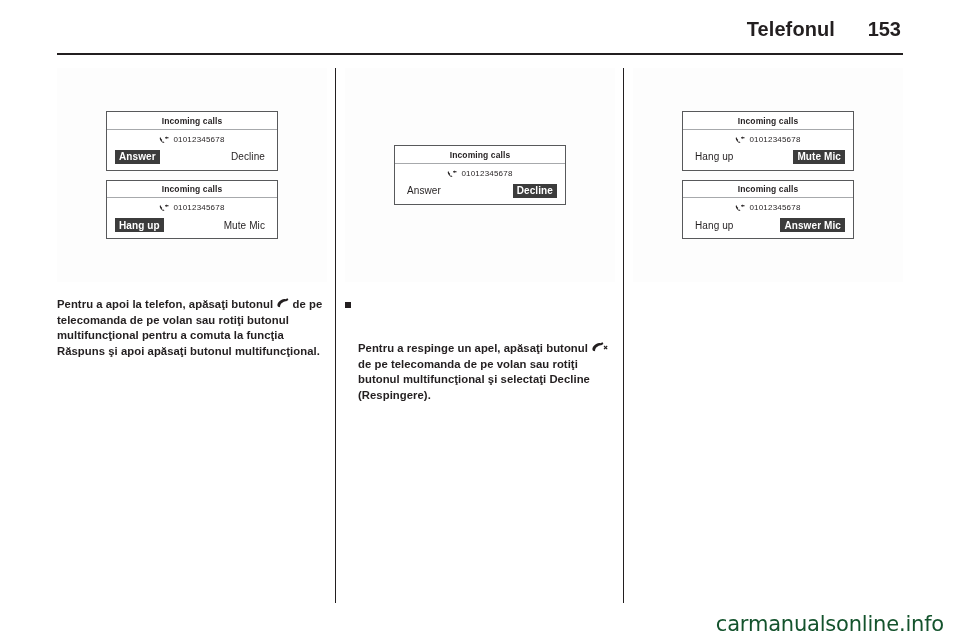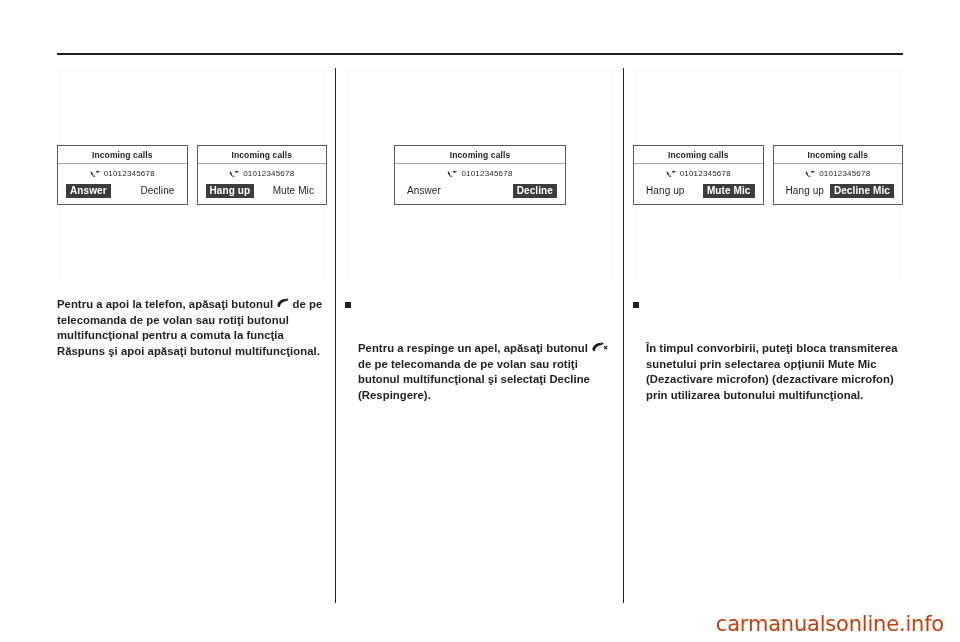--- a/index.html
+++ b/index.html
@@ -77,21 +77,21 @@
     width: 1px;
     background: #231f20;
   }
 
   
   .figure {
     background: #fdfdfd;
     border: 0;
     box-sizing: border-box;
     display: flex;
-    flex-direction: row;
+    flex-direction: column;
     align-items: center;
     justify-content: center;
     gap: 9px;
   }
   #figure-1 { height: 214px; padding: 8px 0; }
   #figure-2 { height: 214px; padding: 8px 0; }
   #figure-3 { height: 214px; padding: 8px 0; }
 
   
   .dialog {
@@ -184,28 +184,32 @@
   #footer-watermark {
     position: absolute;
     left: 0;
     bottom: 6px;
     width: 960px;
     text-align: right;
     padding-right: 16px;
     box-sizing: border-box;
     font-family: "DejaVu Sans", sans-serif;
     font-size: 21px;
-    color: #c2410c;
+    color: #14532d;
     letter-spacing: -.2px;
   }
 </style>
 </head>
 <body>
 
 <div id="page-header">
+  <div id="header-title-row">
+    <span class="chapter-title">Telefonul</span>
+    <span class="page-number">153</span>
+  </div>
   <div id="header-rule"></div>
 </div>
 
 <div id="columns">
 
   <div class="column">
 
     <div class="figure" id="figure-1">
 
       <div class="dialog">
@@ -333,28 +337,24 @@
             <svg width="10" height="9" viewBox="0 0 10 9">
               <path d="M1.2 1.0 C0.5 1.8 0.6 3.3 1.9 4.9 C3.1 6.4 4.6 7.2 5.5 6.7 L4.6 5.5 L3.8 5.9 C3.4 5.6 3.0 5.1 2.7 4.6 L3.3 4.0 L2.3 2.9 Z" fill="#231f20"></path>
               <path d="M9.5 2.3 L6.4 2.3 L6.4 1.2 L9.5 1.2 Z" fill="#231f20"></path>
               <path d="M7.5 0.2 L6.2 1.75 L7.5 3.3 Z" fill="#231f20"></path>
             </svg>
           </span>
           <span class="dialog-number">01012345678</span>
         </div>
         <div class="dialog-actions split">
           <span class="soft-btn">Hang up</span>
-          <span class="soft-btn selected">Decline Mic</span>
-        </div>
-      </div>
-
-    </div>
-
-    <div class="bullet-block">
-      <div class="bullet-marker"></div>
-      <div class="bullet-body body-text">În timpul convorbirii, puteţi bloca transmiterea sunetului prin selectarea opţiunii Mute Mic (Dezactivare microfon) (dezactivare microfon) prin utilizarea butonului multifuncţional.</div>
-    </div>
+          <span class="soft-btn selected">Answer Mic</span>
+        </div>
+      </div>
+
+    </div>
+
 
   </div>
 
 </div>
 
 <div id="footer-watermark">carmanualsonline.info</div>
 
 </body></html>

